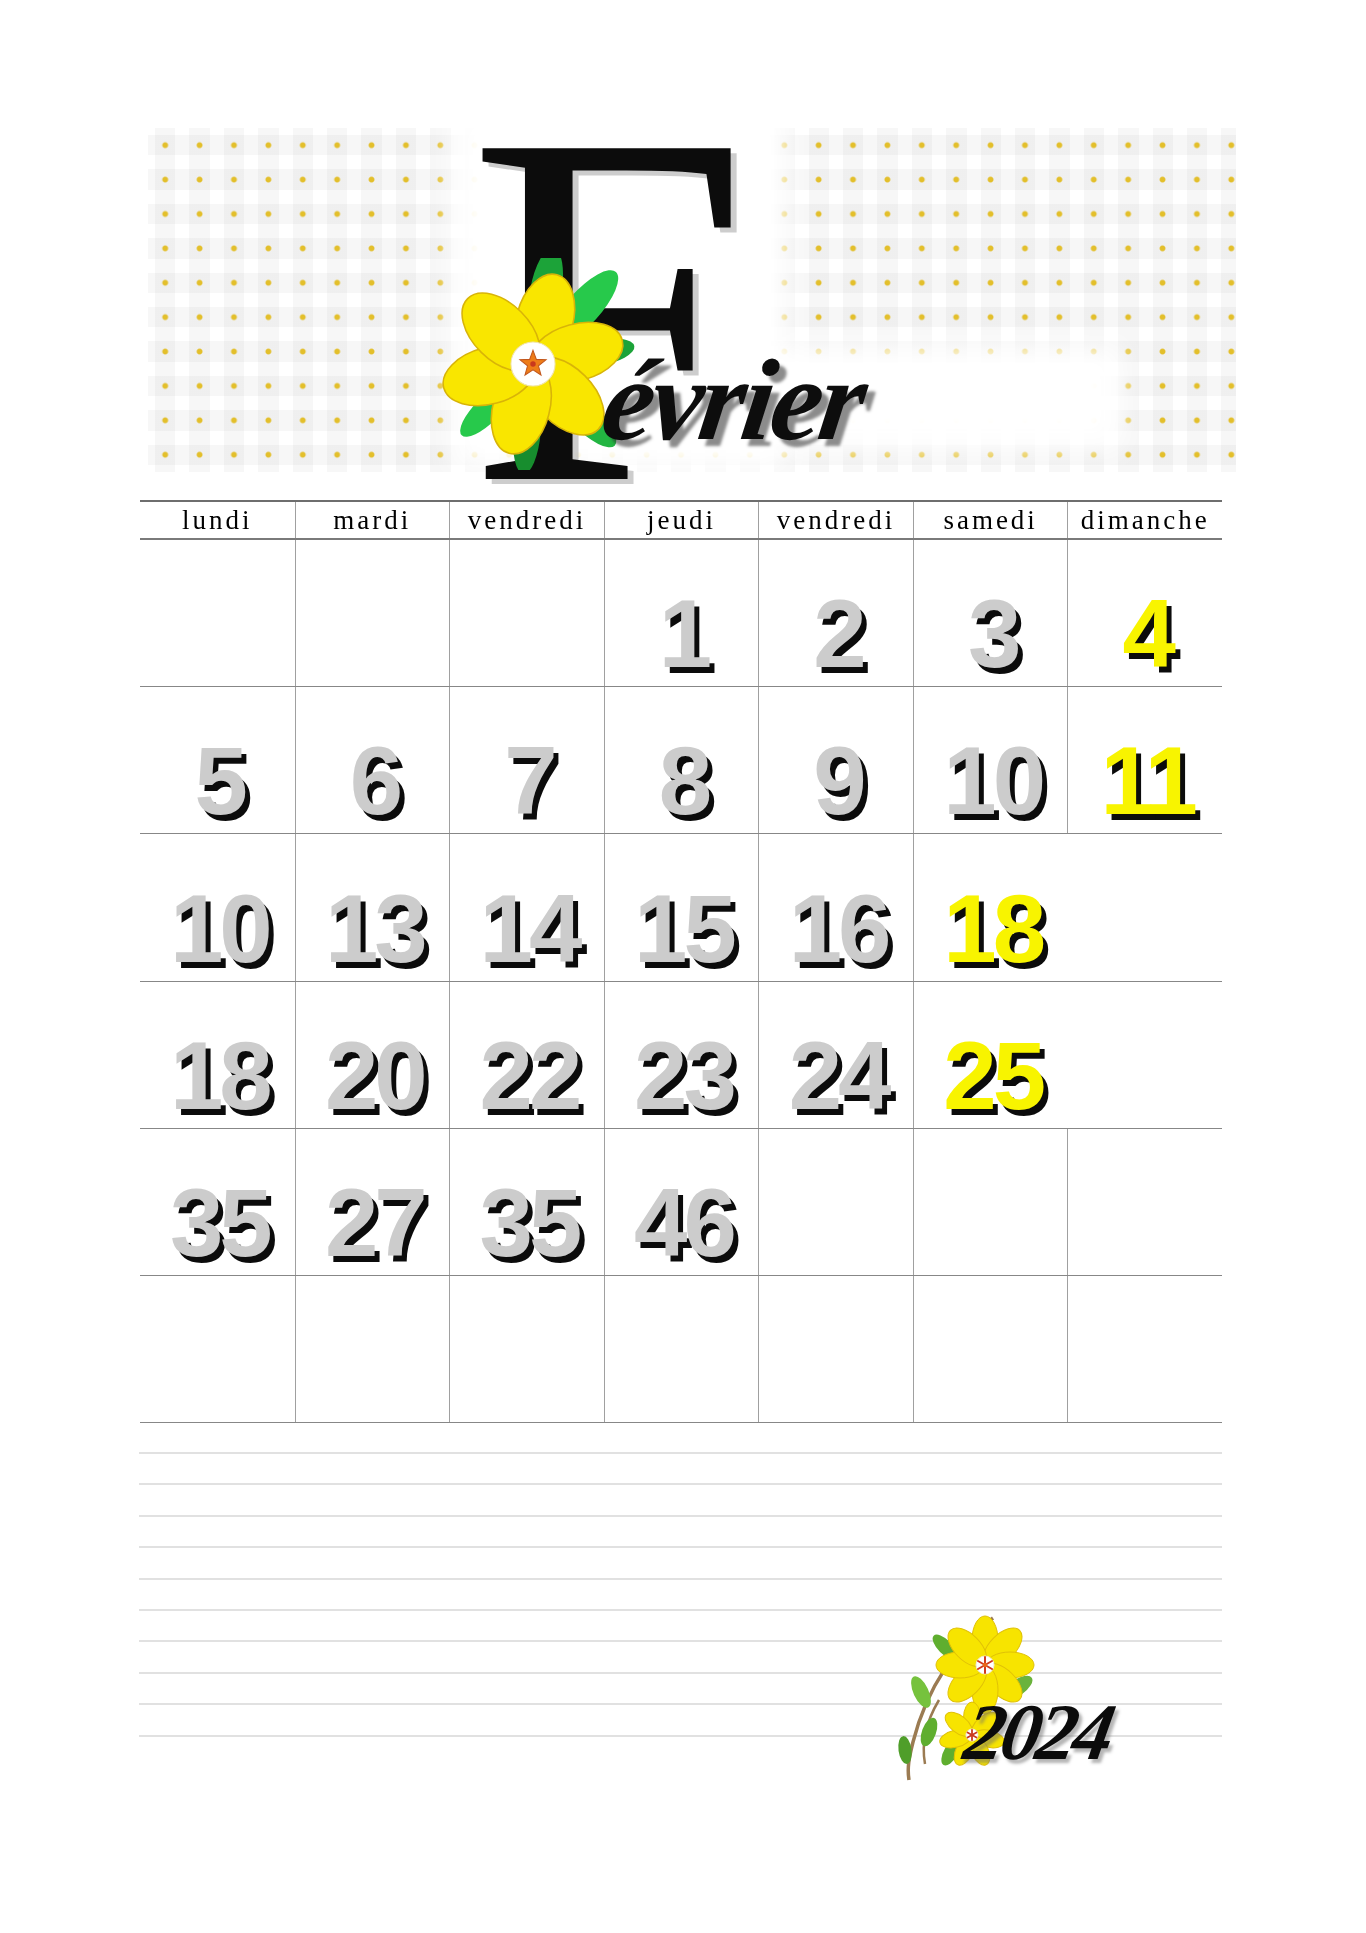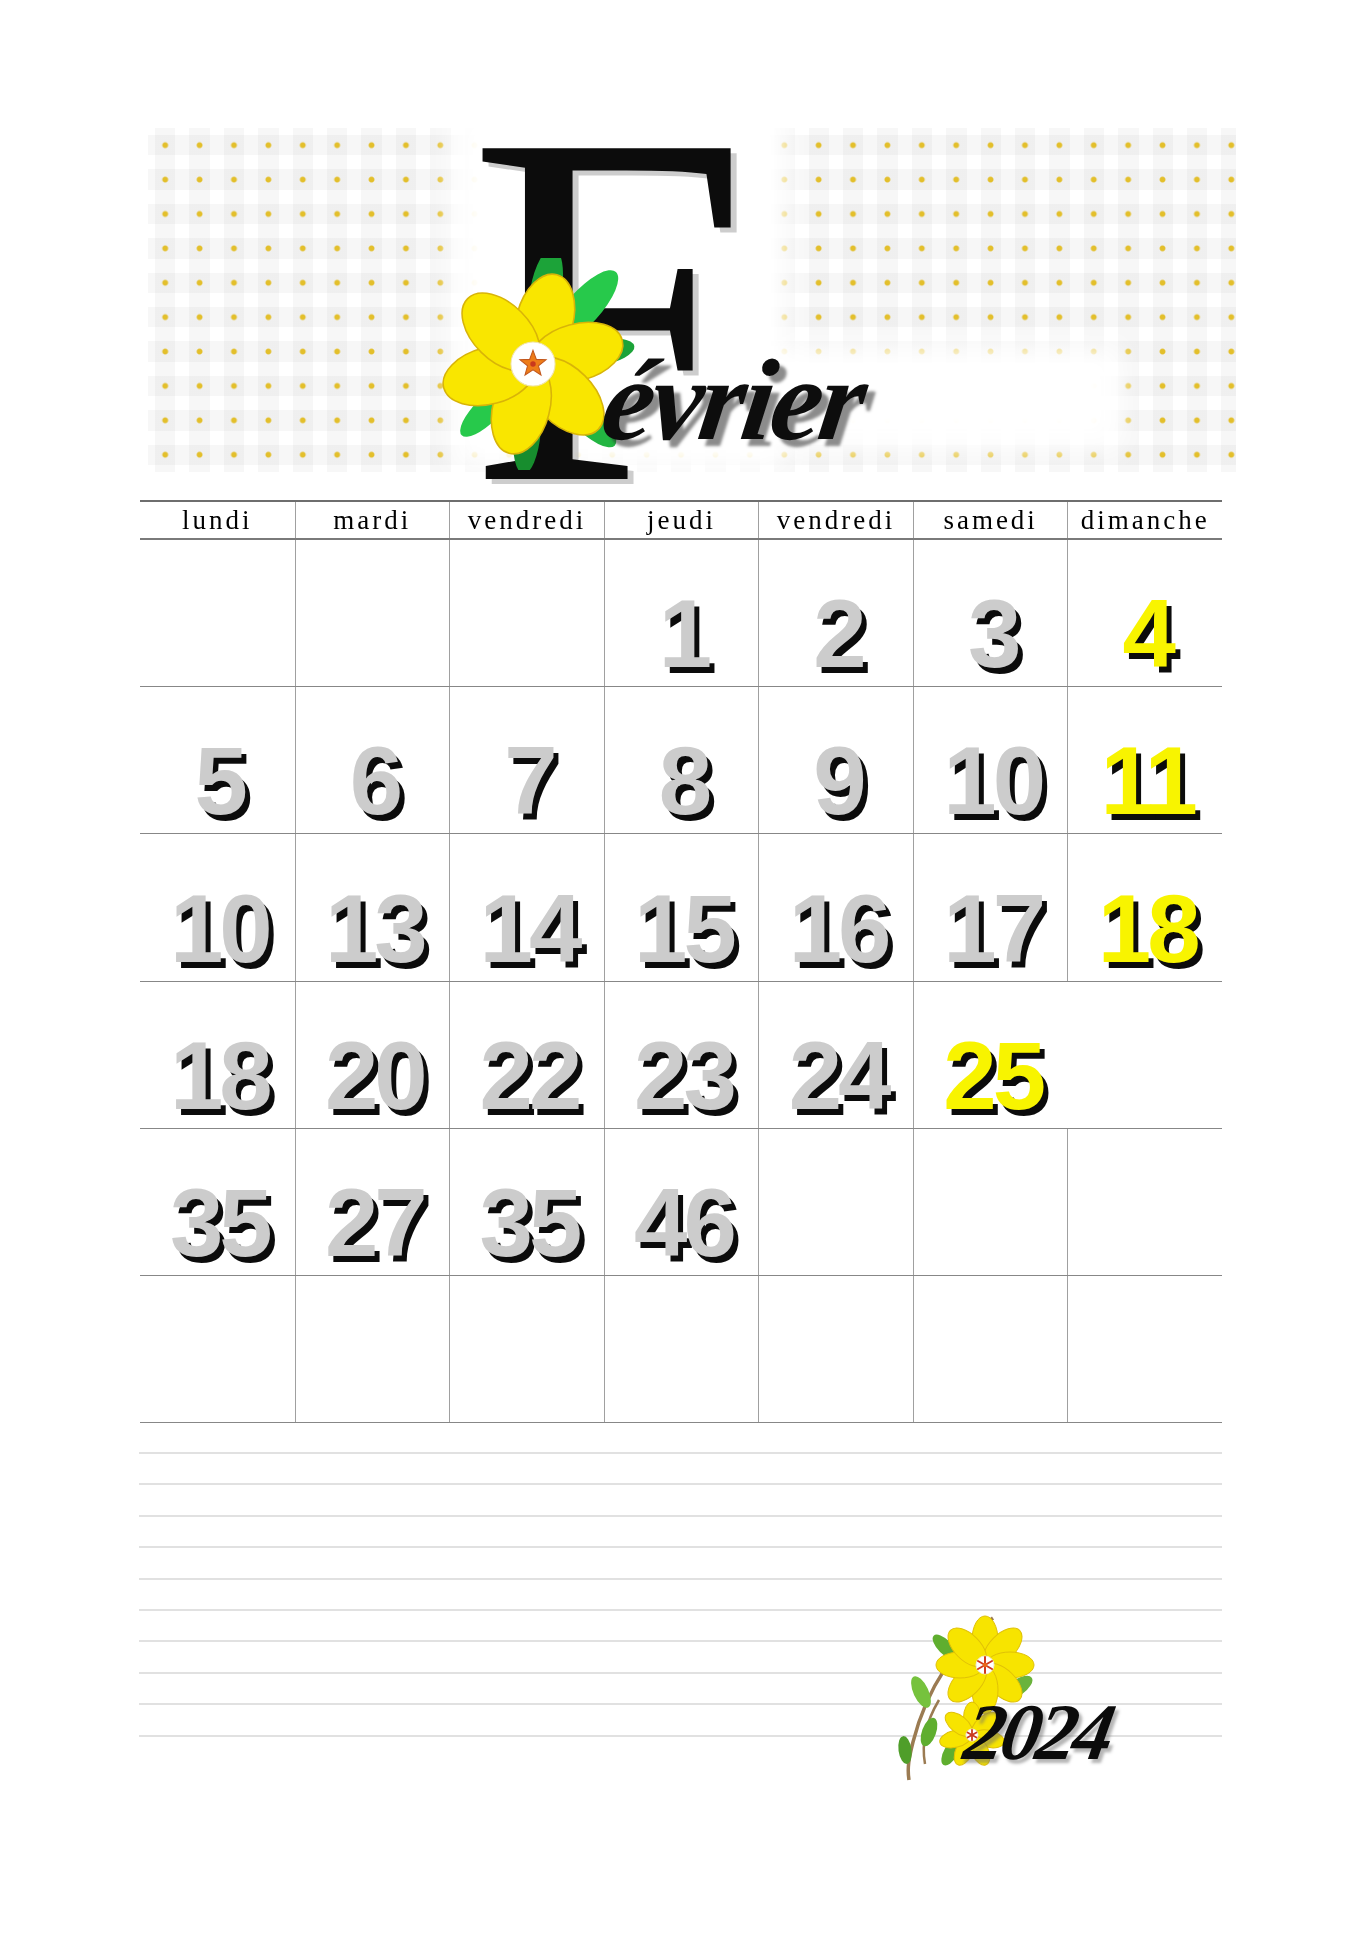--- a/index.html
+++ b/index.html
@@ -171,23 +171,20 @@
           <div class="day-cell">
             <span class="day-num">14</span>
           </div>
           <div class="day-cell">
             <span class="day-num">15</span>
           </div>
           <div class="day-cell">
             <span class="day-num">16</span>
           </div>
           <div class="day-cell">
-            <span class="day-num">17</span>
-          </div>
-          <div class="day-cell">
             <span class="day-num sunday">18</span>
           </div>
         </div>
         <div class="week-row">
           <div class="day-cell">
             <span class="day-num">18</span>
           </div>
           <div class="day-cell">
             <span class="day-num">20</span>
           </div>

